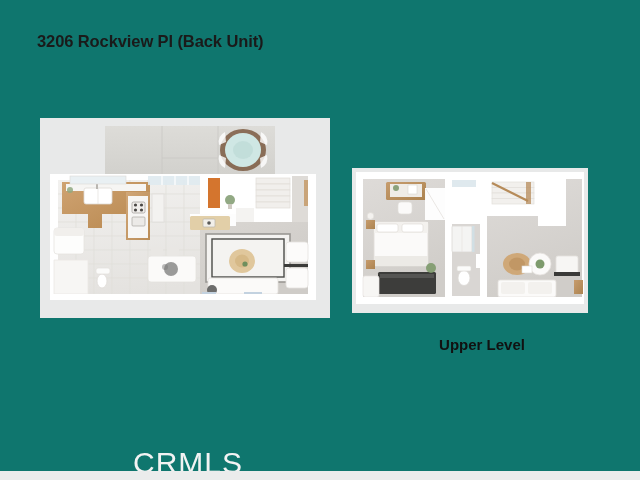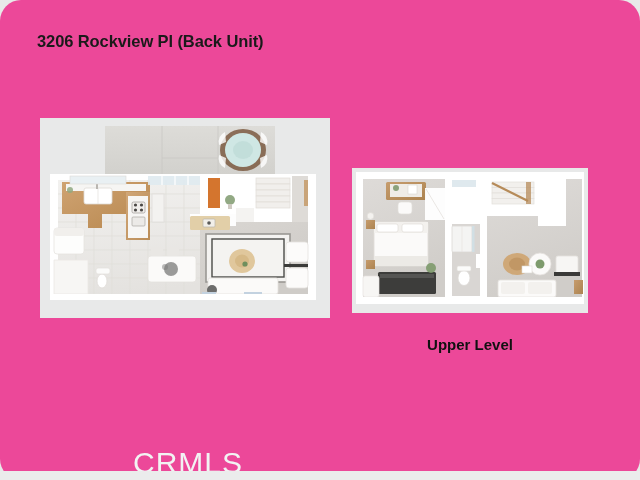--- a/index.html
+++ b/index.html
@@ -12,22 +12,21 @@
     background: #e8e9e9;
     font-family: "Liberation Sans", sans-serif;
     overflow: hidden;
     position: relative;
   }
   #page {
     position: absolute;
     left: 0; top: 0;
     width: 640px;
     height: 480px;
-    background: #ec4899;
-    border-radius: 21px;
+    background: #0f766e;
   }
   #bottom-band {
     position: absolute;
     left: 0;
     top: 471px;
     width: 640px;
     height: 9px;
     background: #ebecec;
   }
   #listing-title {
@@ -59,21 +58,21 @@
     color: #111111;
     white-space: nowrap;
   }
 
   
   #lower-block { left: 40px; top: 118px; width: 290px; height: 200px; }
   #lower-label  { left: 40px; top: 336px; width: 290px; }
 
   
   #upper-block { left: 352px; top: 168px; width: 236px; height: 145px; }
-  #upper-label  { left: 352px; top: 336px; width: 236px; }
+  #upper-label  { left: 364px; top: 336px; width: 236px; }
 
   
   #watermark {
     position: absolute;
     left: 133px;
     top: 446px;
     font-size: 30px;
     font-weight: 400;
     letter-spacing: 1px;
     color: #f2f3f3;

